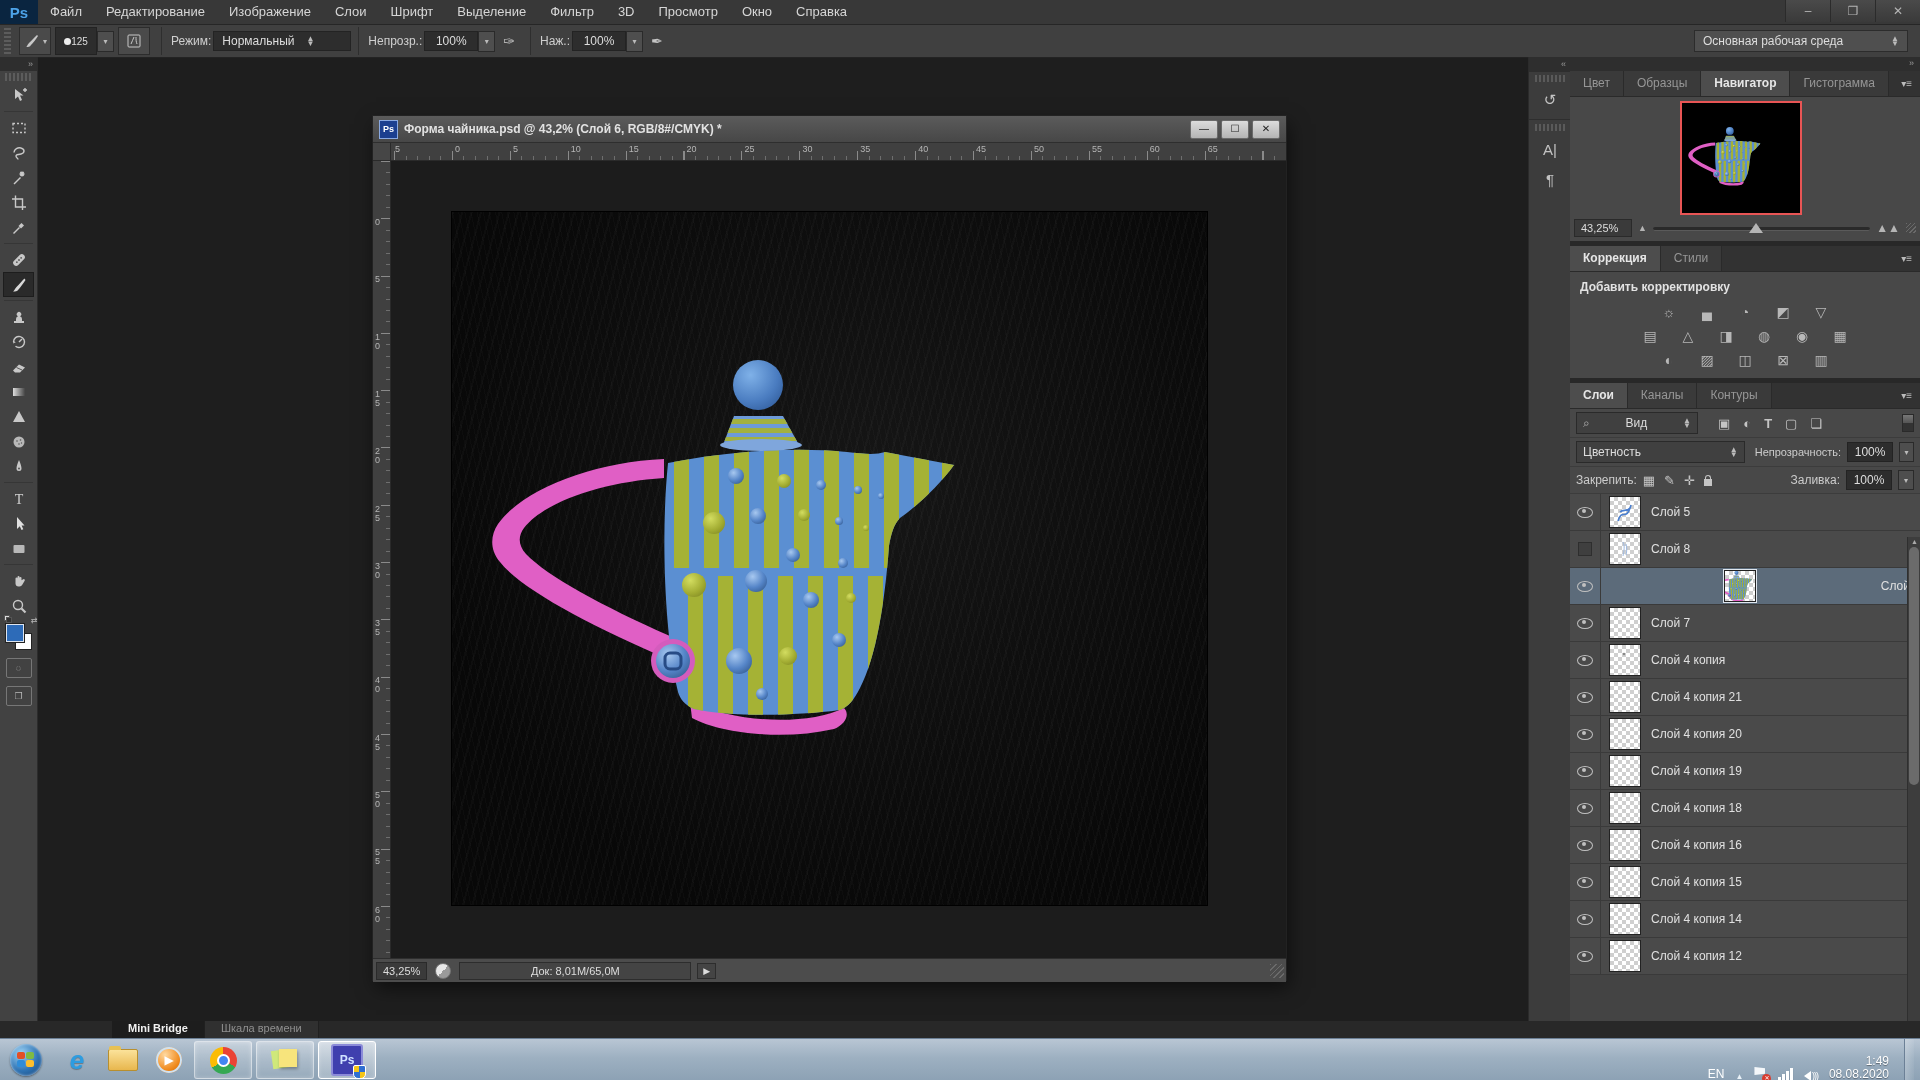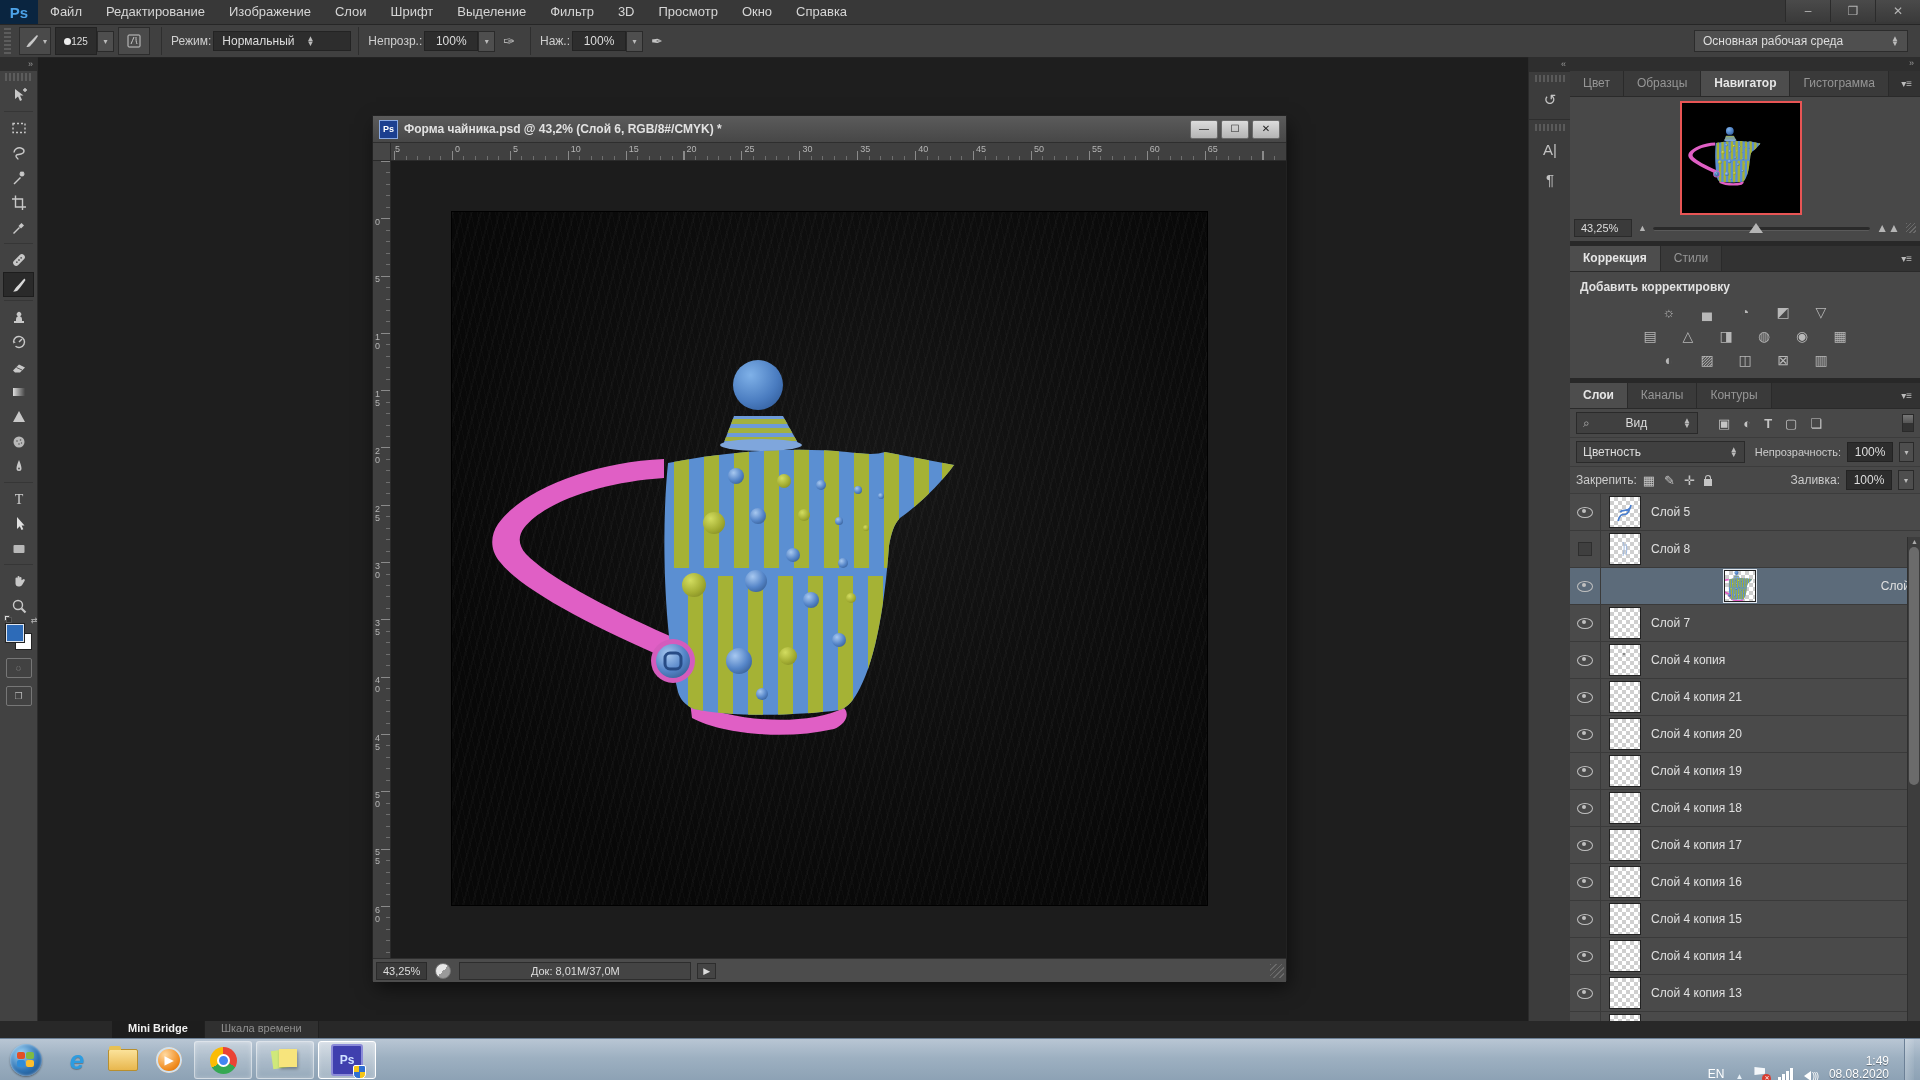--- a/index.html
+++ b/index.html
@@ -524,21 +524,21 @@
               </g>
             </defs>
             <use href="#teapot-g"></use>
           </svg>
         </div>
       </div>
     </div>
     <div id="doc-statusbar">
       <div id="status-zoom">43,25%</div>
       <div id="status-clock"></div>
-      <div id="status-doc">Док: 8,01M/37,0M</div>
+      <div id="status-doc">Док: 8,01M/65,0M</div>
       <div id="status-arrow">▶</div>
       <div id="doc-resize"></div>
     </div>
   </div>
 
   <div id="dockstrip">
     <div id="dock-head">«</div>
     <div class="dock-grip"></div>
     <div class="dock-icon">↺</div>
     <div class="dock-sep"></div>
@@ -732,49 +732,35 @@
             <span class="eye"></span>
           </div>
           <div class="thumb"></div>
           <span class="layer-name">Слой 4 копия 18</span>
         </div>
         <div class="layer-row">
           <div class="eye-cell">
             <span class="eye"></span>
           </div>
           <div class="thumb"></div>
-          <span class="layer-name">Слой 4 копия 17</span>
-        </div>
-        <div class="layer-row">
-          <div class="eye-cell">
-            <span class="eye"></span>
-          </div>
-          <div class="thumb"></div>
           <span class="layer-name">Слой 4 копия 16</span>
         </div>
         <div class="layer-row">
           <div class="eye-cell">
             <span class="eye"></span>
           </div>
           <div class="thumb"></div>
           <span class="layer-name">Слой 4 копия 15</span>
         </div>
         <div class="layer-row">
           <div class="eye-cell">
             <span class="eye"></span>
           </div>
           <div class="thumb"></div>
           <span class="layer-name">Слой 4 копия 14</span>
-        </div>
-        <div class="layer-row">
-          <div class="eye-cell">
-            <span class="eye"></span>
-          </div>
-          <div class="thumb"></div>
-          <span class="layer-name">Слой 4 копия 13</span>
         </div>
         <div class="layer-row">
           <div class="eye-cell">
             <span class="eye"></span>
           </div>
           <div class="thumb"></div>
           <span class="layer-name">Слой 4 копия 12</span>
         </div>
       </div>
 

